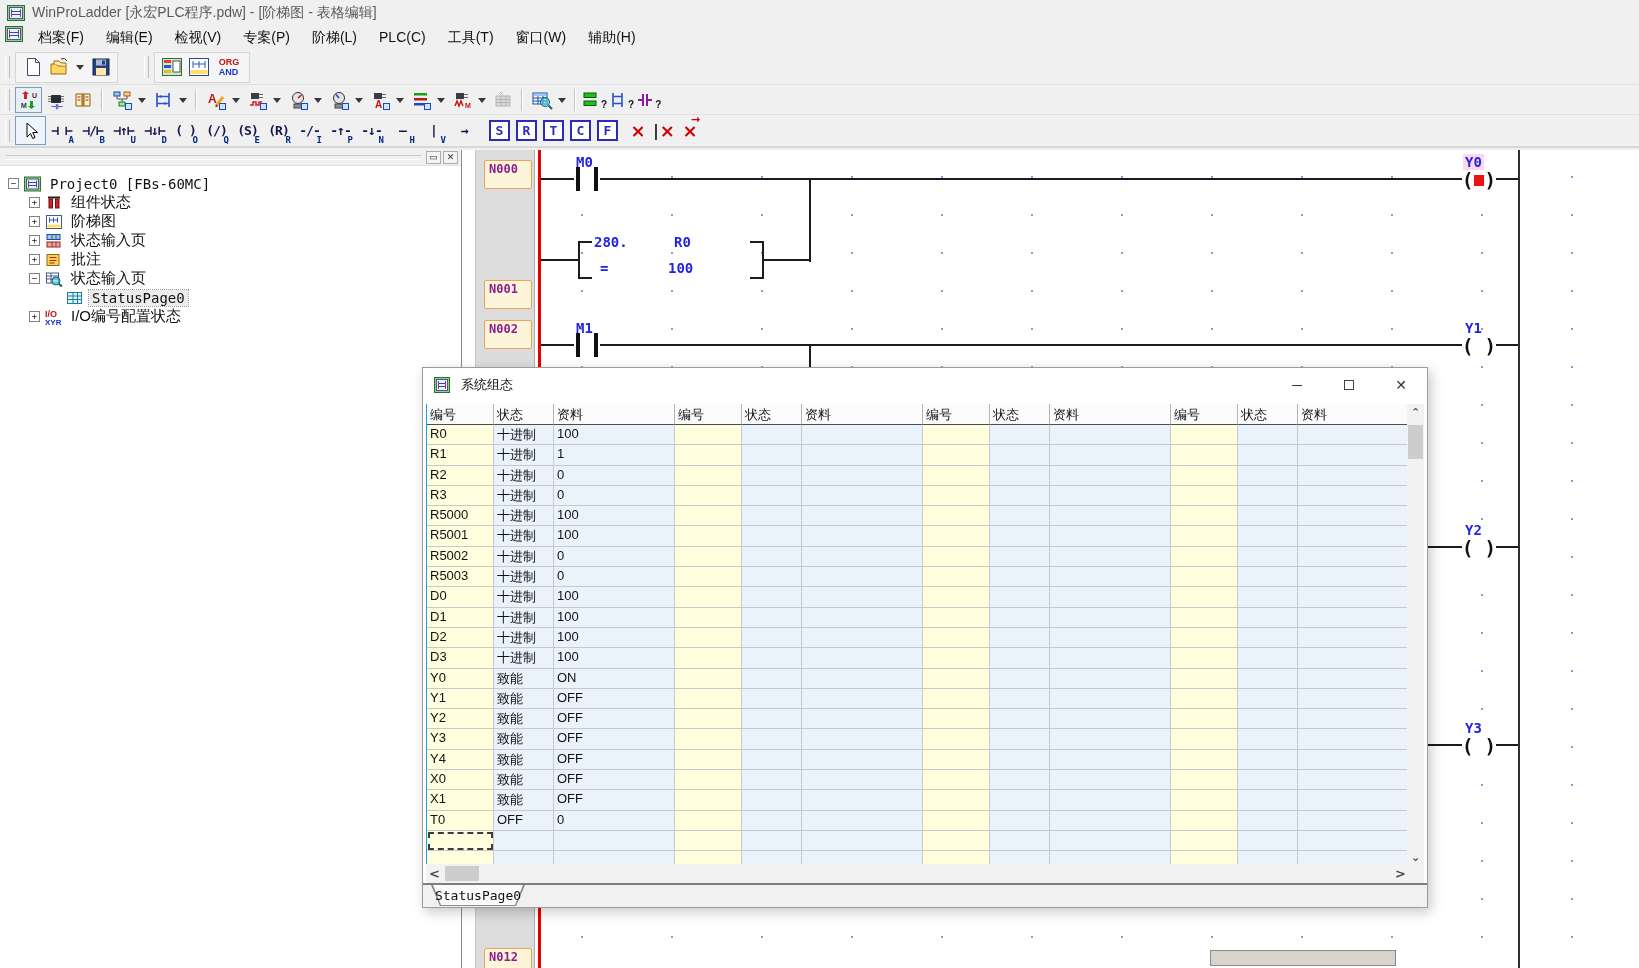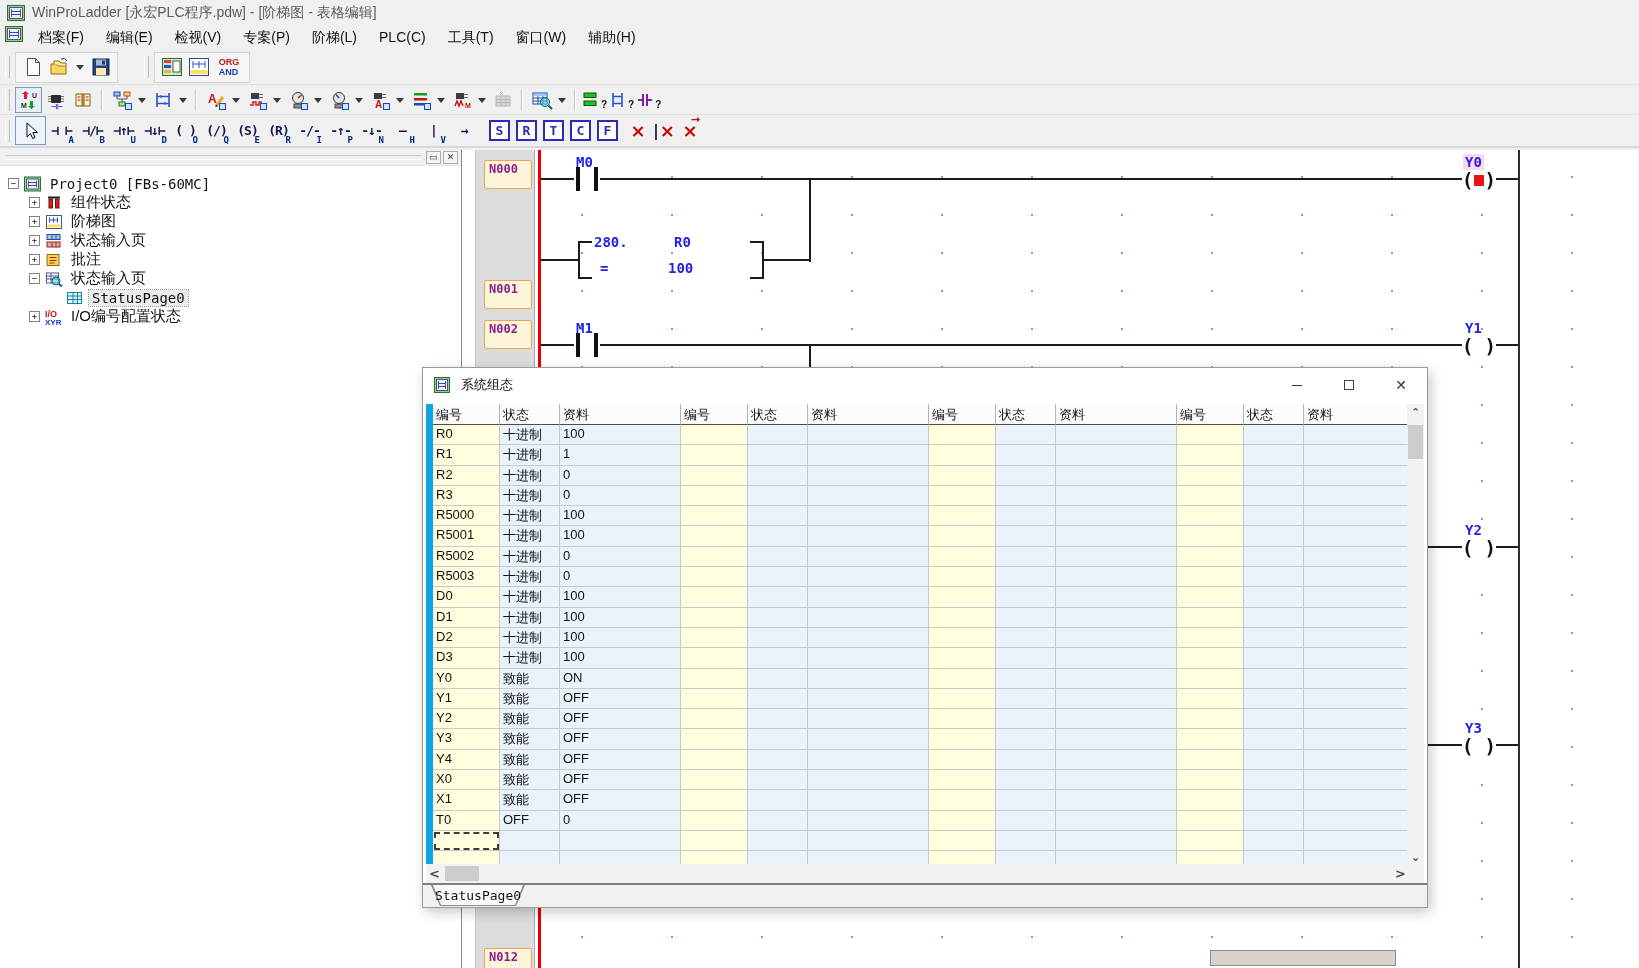--- a/index.html
+++ b/index.html
@@ -61,21 +61,21 @@
 .coil{position:absolute;width:34px;height:26px;background:#fff;display:flex;align-items:center;justify-content:center;font:bold 19px "DejaVu Sans Mono",monospace;color:#111;gap:1px}
 .coil .sq{width:11px;height:11px;background:#ee1111}
 .coil .sp{width:11px;height:11px}
 .partialbox{position:absolute;left:748px;top:800px;width:186px;height:16px;background:#d8d4cc;border:1px solid #8a8a8a}
 
 .swin{position:absolute;left:422px;top:367px;width:1006px;height:541px;background:#fff;border:1px solid #9b9b9b;box-shadow:3px 4px 12px rgba(0,0,0,.22);z-index:20}
 .swin-tb{height:33px;display:flex;align-items:center;padding-left:11px;gap:9px;font-size:13px;color:#111}
 .swin-ctl{margin-left:auto;display:flex;height:100%}
 .wbtn{width:52px;height:100%;display:flex;align-items:center;justify-content:center;font-size:14px;color:#333}
 .maxglyph{width:10px;height:10px;border:1px solid #444}
-.tgrid{position:absolute;left:3px;top:36px;width:992px;height:462px;overflow:hidden;border-left:7px solid #0ea5e9;background:#eab308}
+.tgrid{position:absolute;left:3px;top:36px;width:992px;height:462px;overflow:hidden;border-left:1px solid #0ea5e9;background:#eab308}
 .hrow{display:flex;height:21px}
 .hcell{border-right:1px solid #b6b6b6;border-bottom:1px solid #4d4d4d;font-size:13px;padding:2px 0 0 3px;background:#fbfbfb;flex:none}
 .srow{display:flex;height:20.3px}
 .scell{border-right:1px solid #c9c9c9;border-bottom:1px solid #c9c9c9;font-size:13px;padding:1px 0 0 3px;overflow:hidden;white-space:nowrap;flex:none}
 .c0{width:67px}.c1{width:60px}.c2{width:121px}
 .y{background:var(--cy,#ffffdf)}.b{background:var(--cb,#eaf3fb)}
 .focused{outline:2px dashed #3c3c3c;outline-offset:-3px}
 .vs{position:absolute;right:3px;top:36px;width:17px;height:462px;background:#f2f2f2}
 .vsbtn{height:17px;display:flex;align-items:center;justify-content:center;font:bold 11px "DejaVu Sans",sans-serif;color:#4a4a4a}
 .vthumb{position:absolute;top:21px;left:1px;width:15px;height:34px;background:#cdcdcd}

